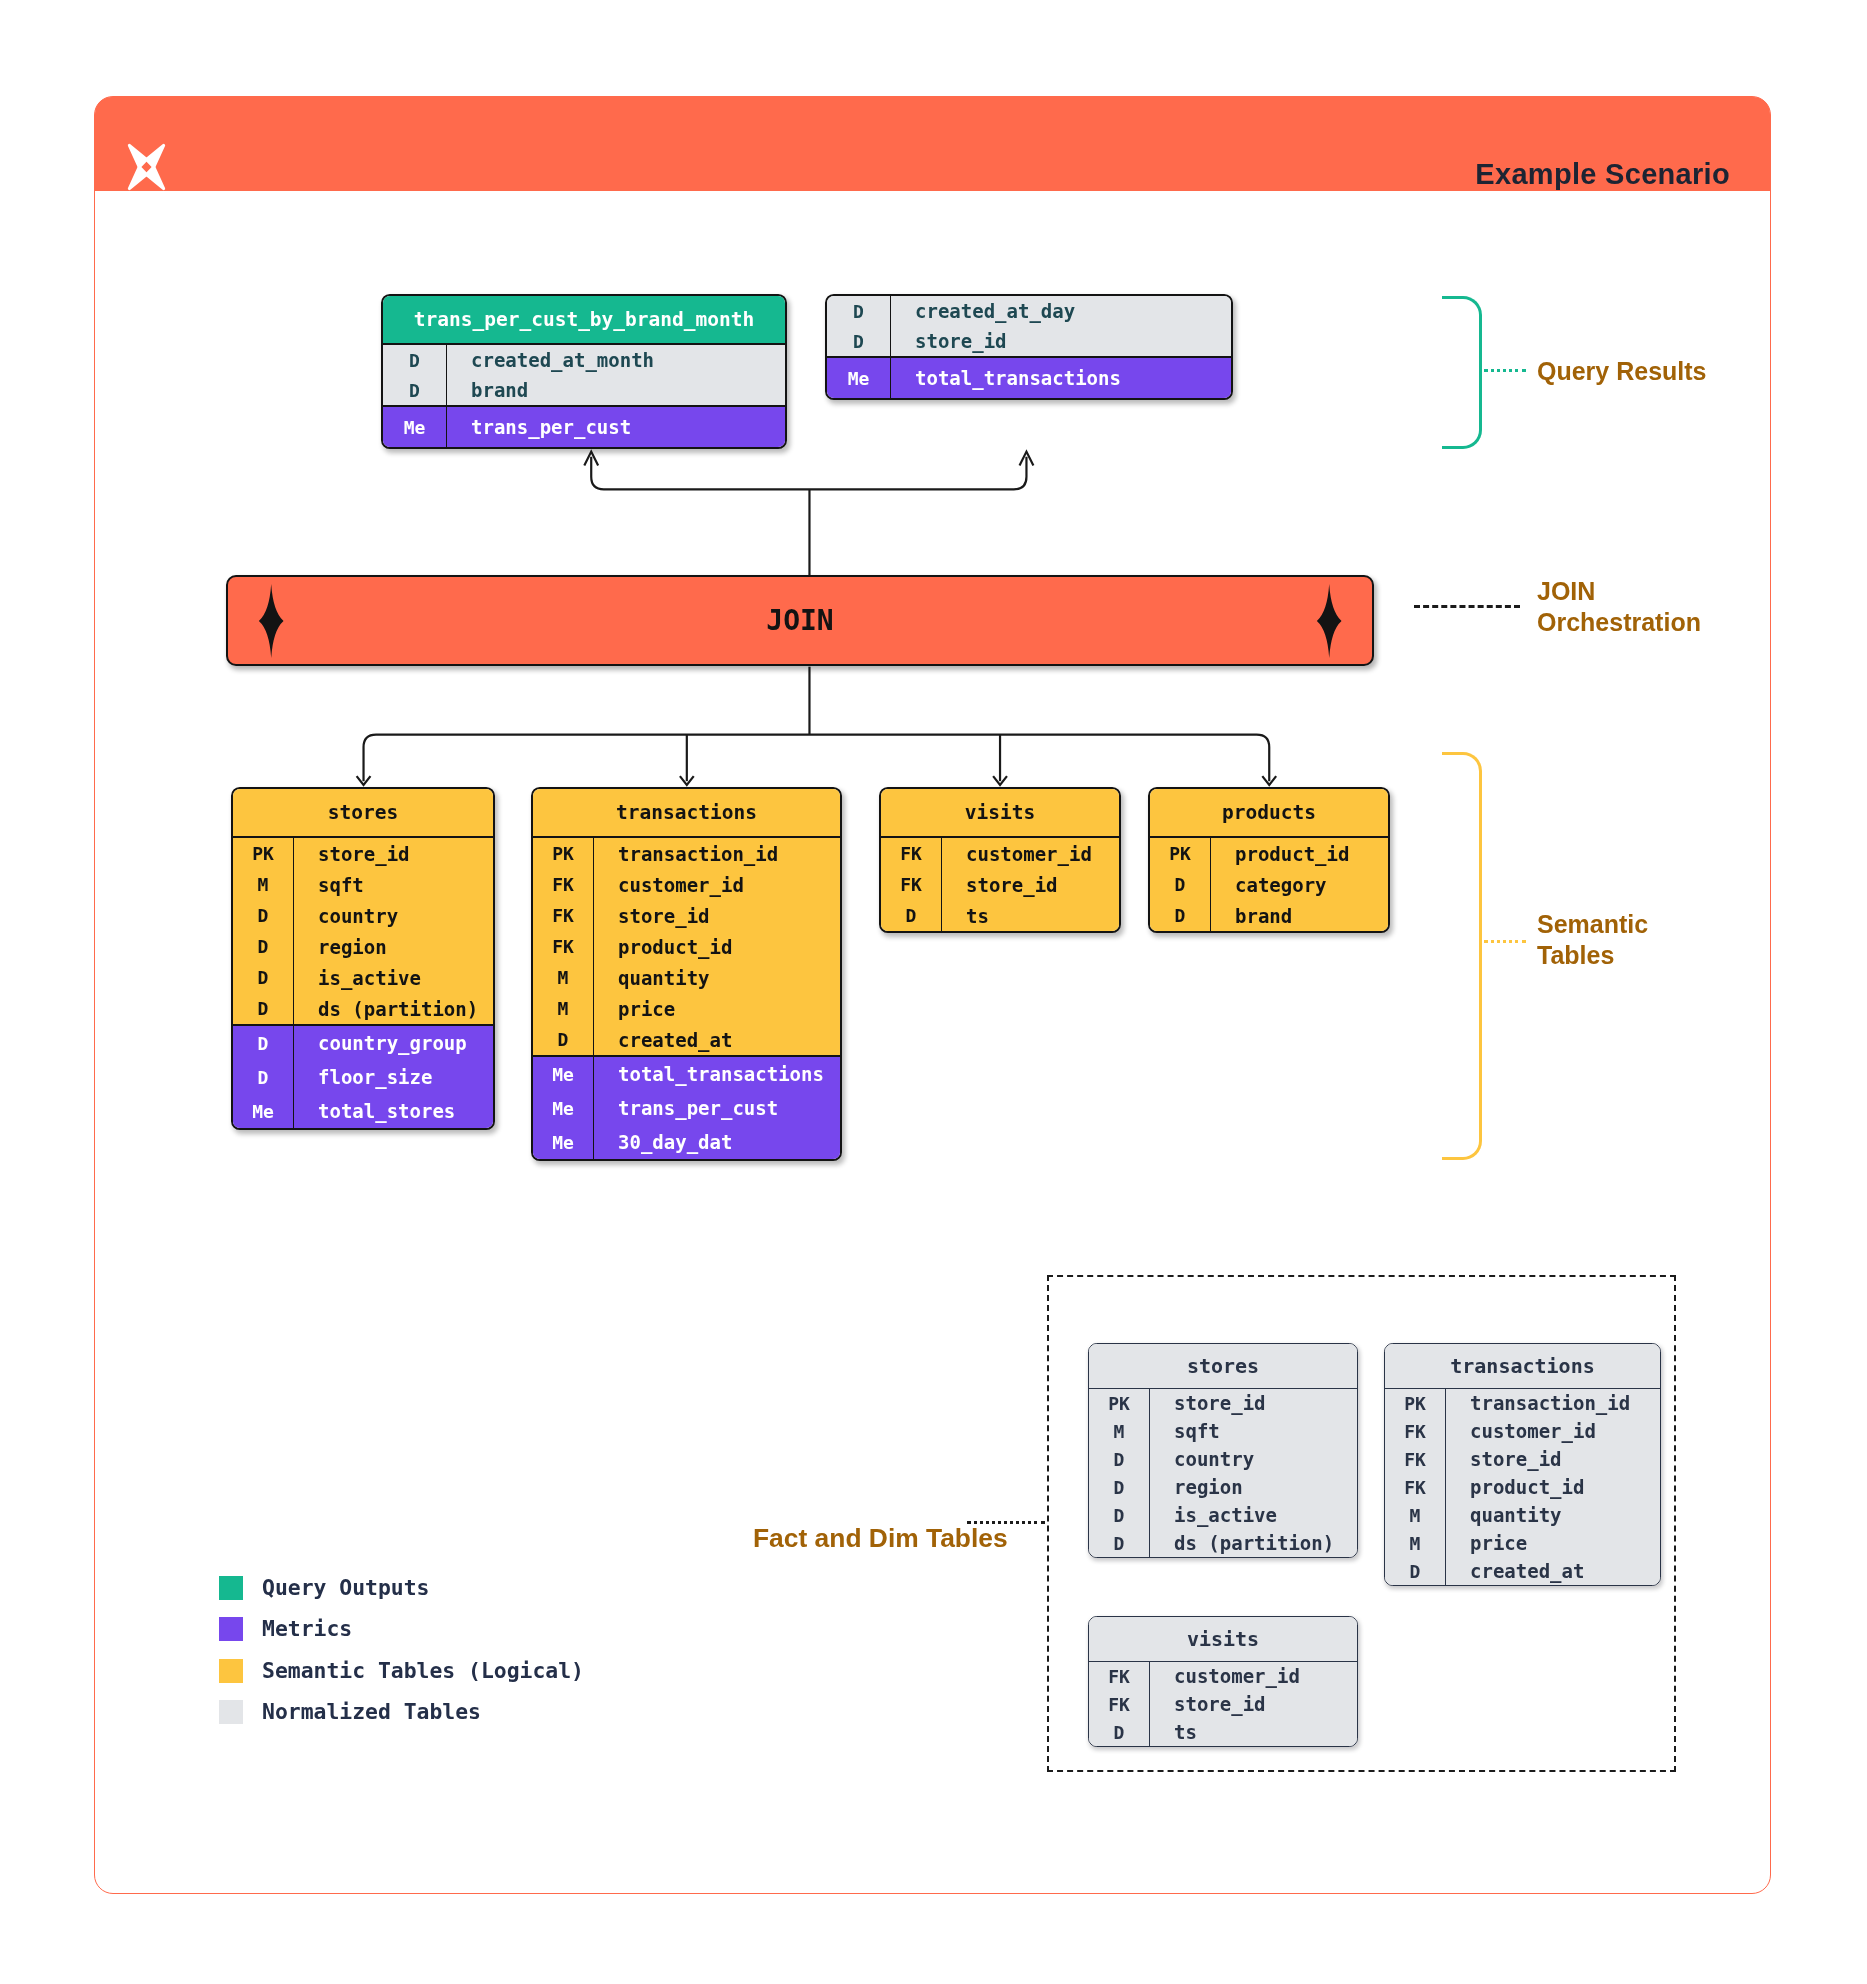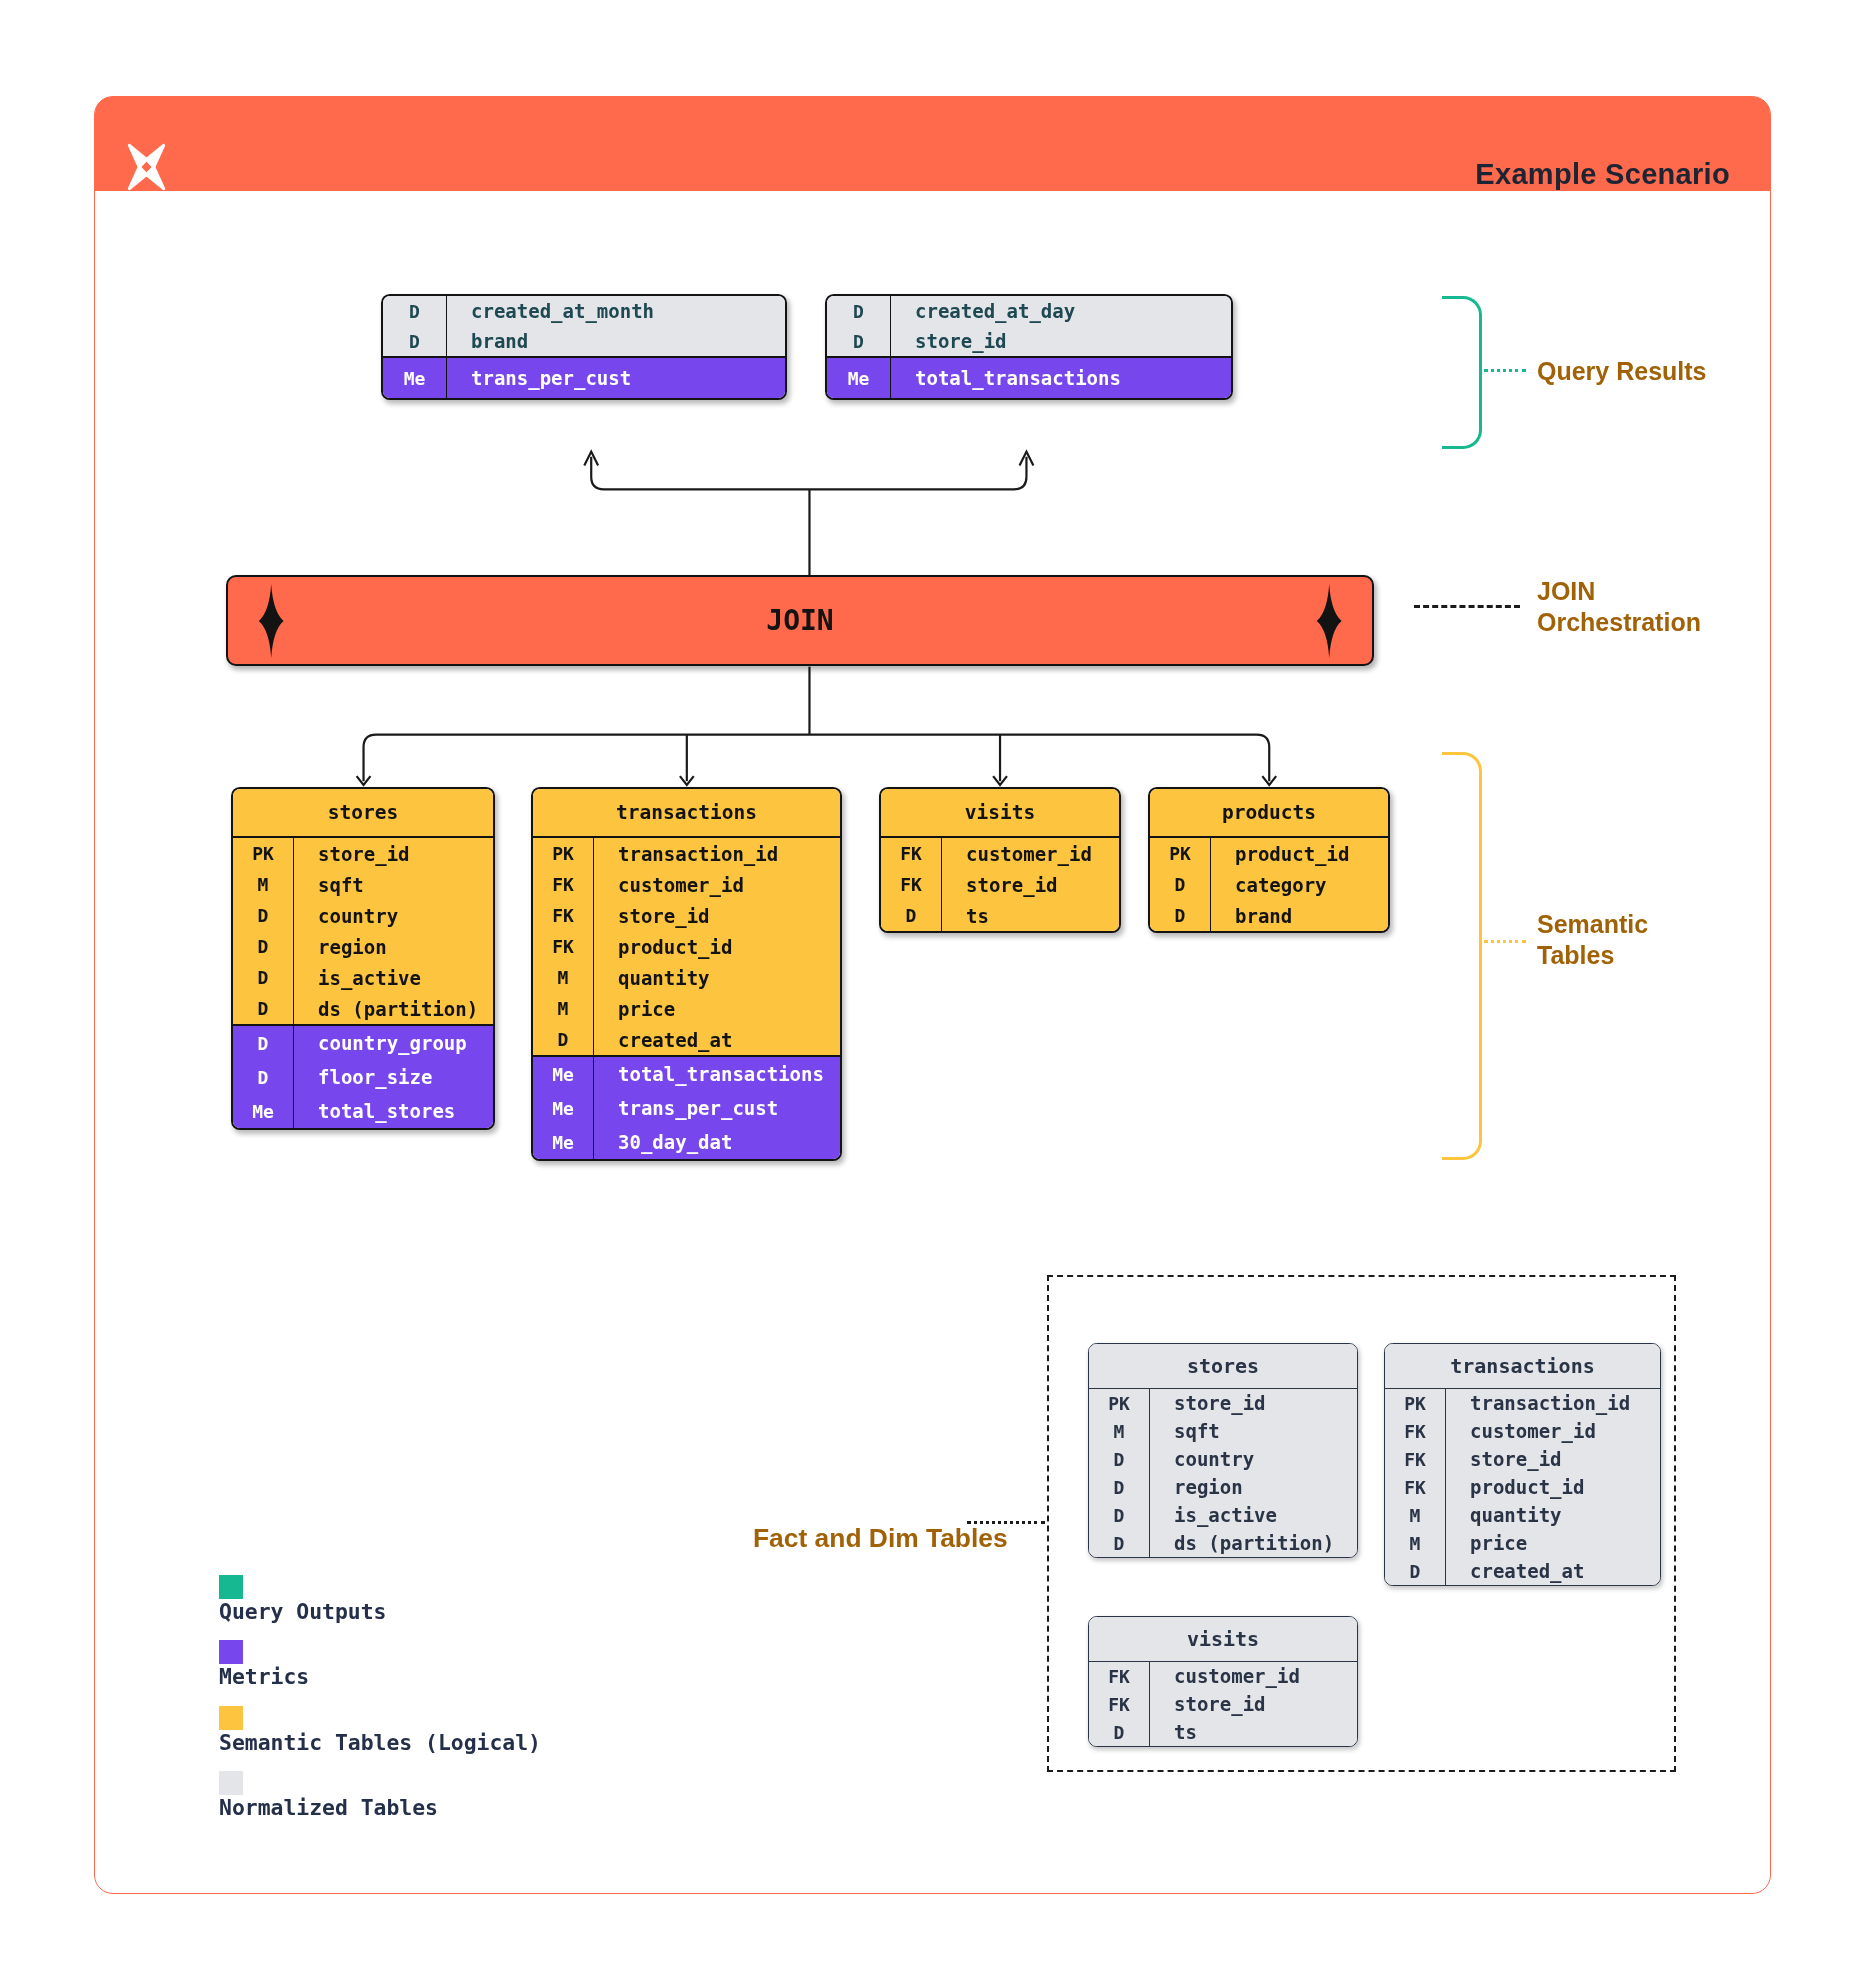--- a/index.html
+++ b/index.html
@@ -60,21 +60,21 @@
   .lbl-query{left:1537px;top:356px;}
   .lbl-join{left:1537px;top:576px;}
   .lbl-semantic{left:1537px;top:909px;}
   .lbl-factdim{left:753px;top:1507px;font-size:26.4px;margin-top:16px;}
 
   .dashed-box{position:absolute;left:1047px;top:1275px;width:629px;height:497px;
               border:2.5px dashed #1b1b1b;box-sizing:border-box;}
 
   
   .legend{position:absolute;left:219px;top:1575px;}
-  .legend-item{display:flex;align-items:flex-start;margin-bottom:16.4px;flex-direction:column;}
+  .legend-item{display:flex;align-items:flex-end;margin-bottom:16.4px;}
   .swatch{width:24px;height:24px;margin-right:19px;}
   .legend-label{font-family:"DejaVu Sans Mono",monospace;font-weight:700;font-size:21.4px;color:#242F49;}
 
   .logo{width:45px;height:48px;}
 </style>
 </head>
 <body>
 
 <div class="stage">
 
@@ -105,20 +105,21 @@
       <path d="M1092 1168 V1242"></path>
       <path d="M1590 1168 V1242"></path>
       <path d="M567 1234 L578 1248 L589 1234"></path>
       <path d="M1081 1234 L1092 1248 L1103 1234"></path>
       <path d="M1579 1234 L1590 1248 L1601 1234"></path>
       <path d="M2007 1234 L2018 1248 L2029 1234"></path>
     </g>
   </svg>
 
   <div class="tbl green" style="left:381px;top:294px;width:406px;">
+    <div class="thead">trans_per_cust_by_brand_month</div>
     <div>
         <div class="trow">
           <span class="badge">D</span>
           <span class="field">created_at_month</span>
         </div>
         <div class="trow">
           <span class="badge">D</span>
           <span class="field">brand</span>
         </div>
         <div class="trow metric zone-start">

